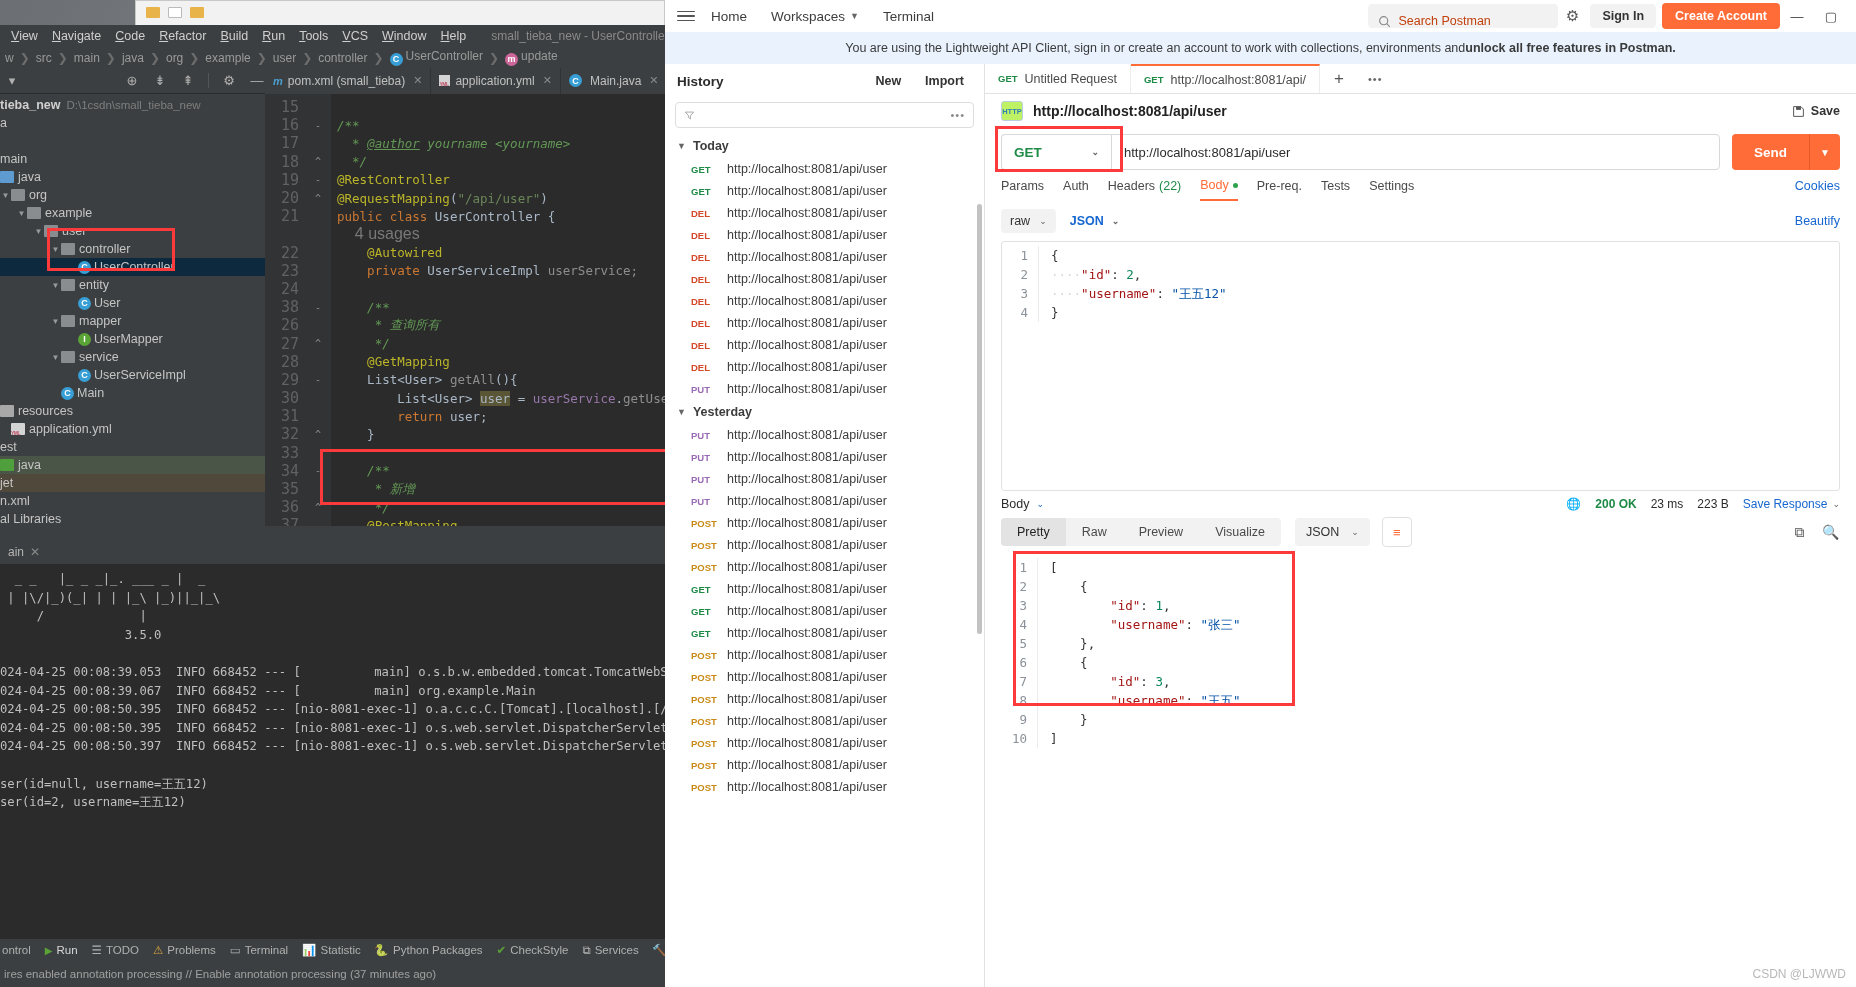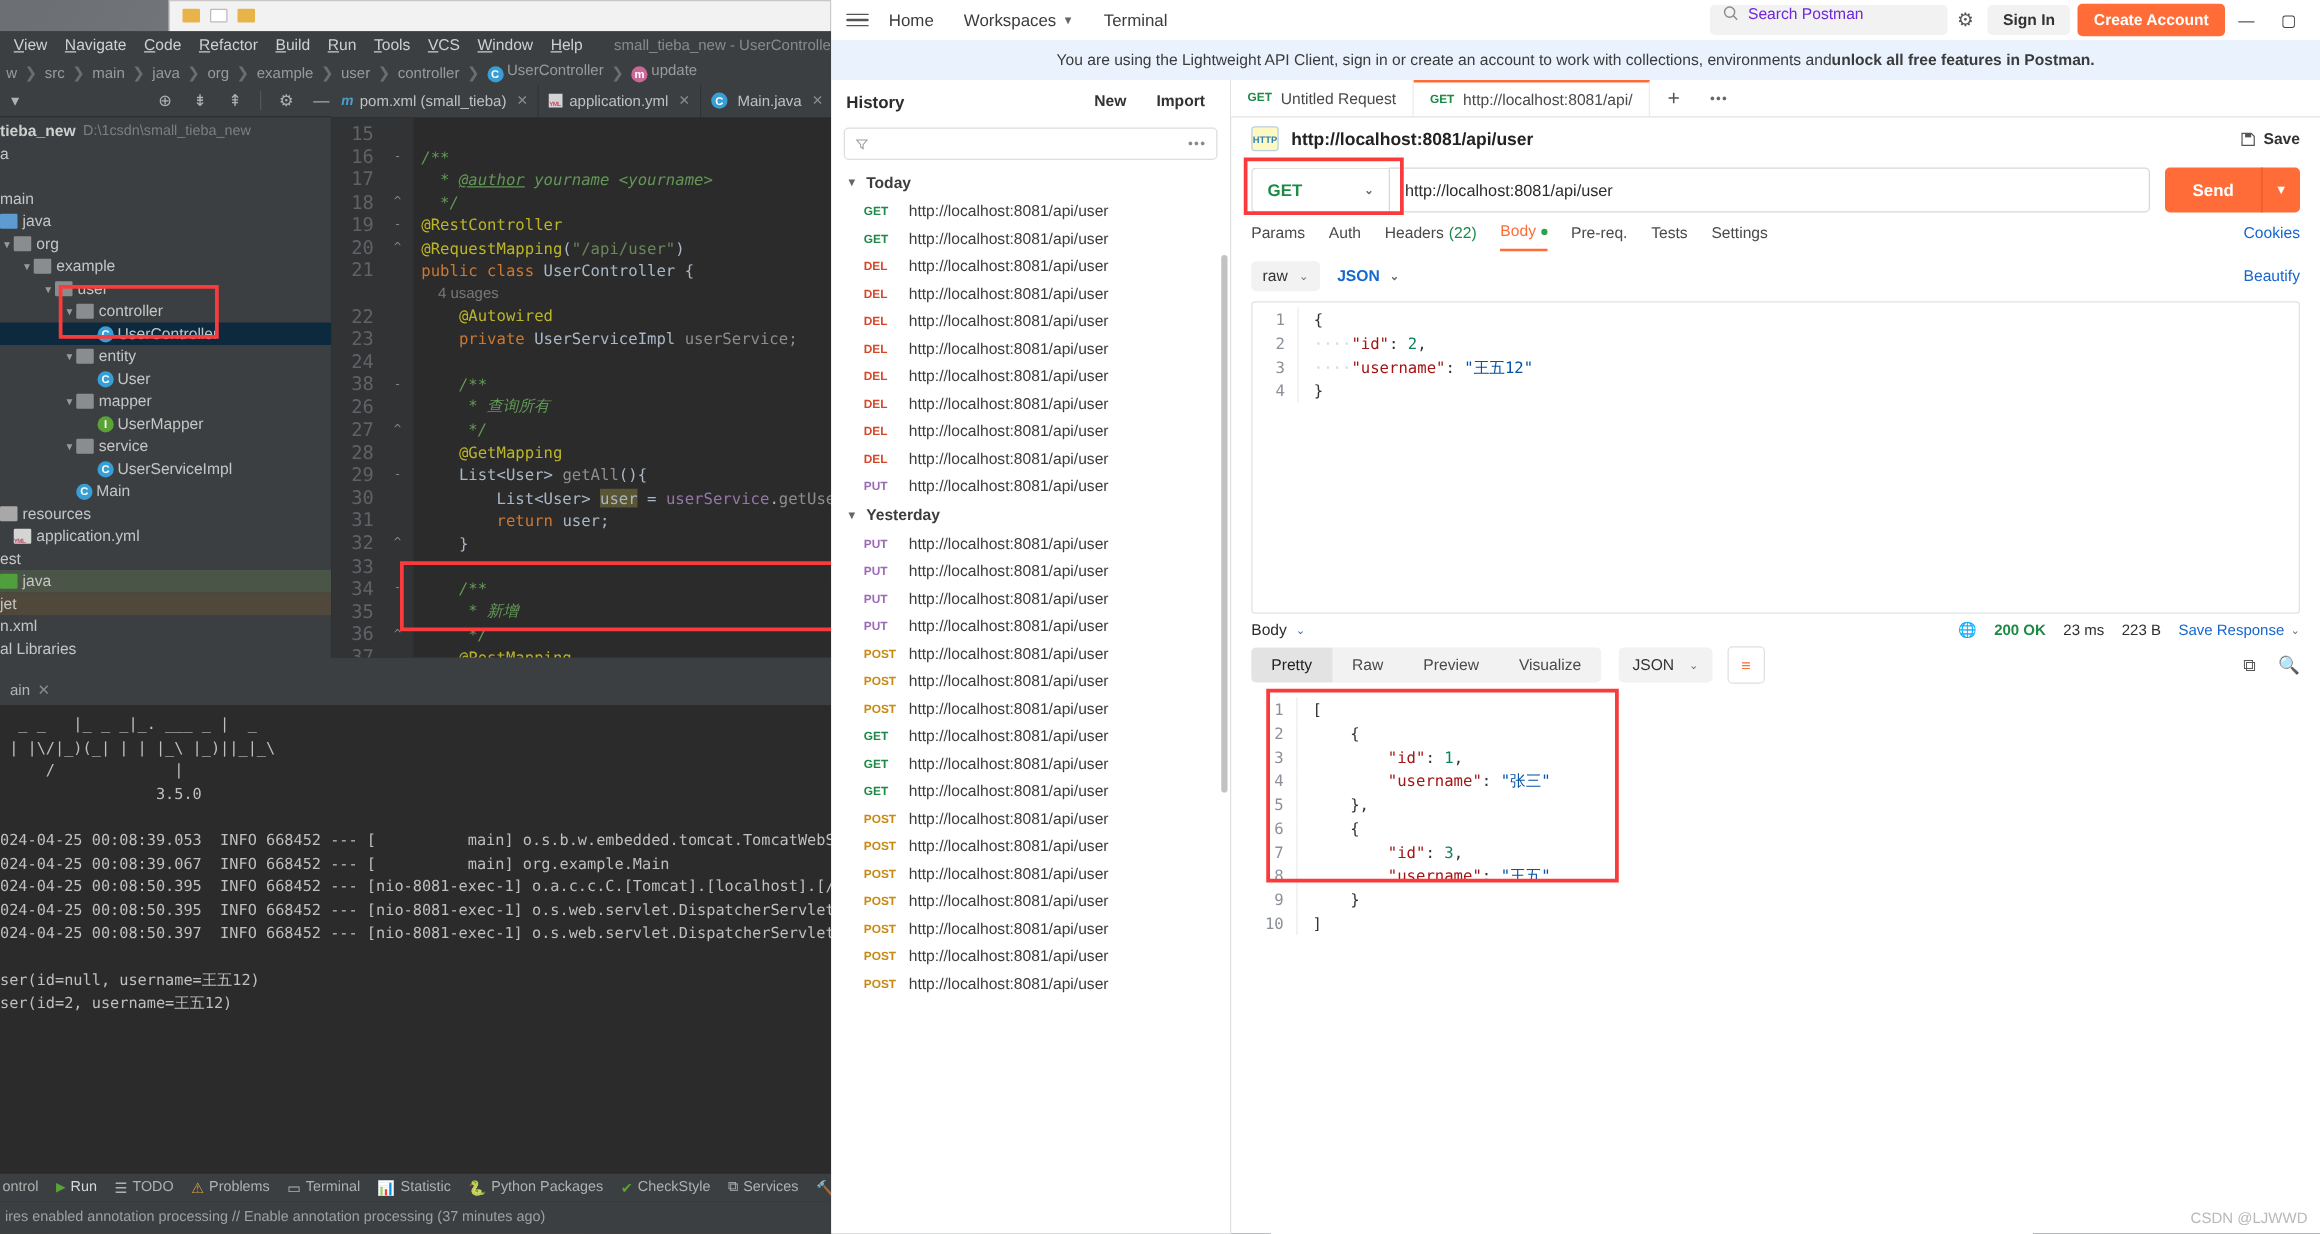--- a/index.html
+++ b/index.html
@@ -59,42 +59,42 @@
 
   .editor{flex:1;background:#2b2b2b;position:relative;overflow:hidden;font-family:"DejaVu Sans Mono", monospace;font-size:12.5px;}
   .gutter-col{position:absolute;left:0;top:0;bottom:0;width:66px;background:#313335;}
   .codeline{height:18.2px;display:flex;align-items:center;white-space:pre;}
   .lnum{width:40px;text-align:right;color:#606366;padding-right:6px;flex:0 0 auto;font-size:15px;}
   .fgut{width:26px;flex:0 0 auto;color:#888;font-size:10px;text-align:center;}
   .ctext{padding-left:6px;color:#a9b7c6;}
   .kw{color:#cc7832;} .anno{color:#bbb529;} .str{color:#6a8759;}
   .cmt{color:#629755;font-style:italic;} .cls{color:#a9b7c6;}
   .fn{color:#8d8d8d;} .fld{color:#9876aa;}
-  .usages{color:#787878;font-size:12px;font-family:"Liberation Sans",sans-serif;}
+  .usages{color:#787878;font-size:16px;font-family:"Liberation Sans",sans-serif;}
   .hl{background:#5a5534;}
 
   .redbox{position:absolute;border:3px solid #fb3b3b;pointer-events:none;}
   #console-area{position:absolute;left:0;top:515px;width:665px;height:447px;background:#2b2b2b;}
   .run-tabbar{height:24px;background:#3c3f41;display:flex;align-items:center;padding-left:2px;font-size:12px;color:#b5b5b5;}
   .run-tabbar .rt{display:flex;align-items:center;gap:6px;padding:0 6px;}
   .console-text{font-family:"DejaVu Sans Mono", monospace;font-size:12.2px;color:#bfbfbf;padding:6px 0 0 0;white-space:pre;line-height:18.6px;}
   #statusbar{position:absolute;left:0;bottom:26px;width:665px;height:22px;background:#3c3f41;display:flex;align-items:center;font-size:11.5px;color:#b0b0b0;gap:14px;padding-left:2px;}
   #statusbar .sb{display:flex;align-items:center;gap:4px;white-space:nowrap;}
   #statusbar .sb.act{color:#d8d8d8;}
   .playtri{color:#5aa336;font-size:10px;}
   #bottomline{position:absolute;left:0;bottom:0;width:665px;height:26px;background:#3c3f41;display:flex;align-items:center;font-size:11.5px;color:#a0a0a0;padding-left:4px;}
 
   
   #postman{position:absolute;left:665px;top:0;width:1191px;height:987px;background:#fff;color:#2c2c2c;font-size:13px;overflow:hidden;}
   .pm-top{height:32px;display:flex;align-items:center;background:#fff;padding:0 8px;gap:0;}
   .hamb{width:26px;height:26px;display:flex;flex-direction:column;justify-content:center;gap:3px;padding:0 4px;}
   .hamb i{display:block;height:1.6px;background:#555;border-radius:1px;}
   .pm-nav{padding:0 12px;font-size:13.5px;color:#3c3c3c;display:flex;align-items:center;gap:5px;white-space:nowrap;}
   .chev{font-size:9px;color:#666;}
-  .pm-search{margin-left:auto;display:flex;align-items:flex-start;gap:7px;background:#f2f2f2;border-radius:4px;height:24px;padding:0 10px;width:190px;color:#6d28d9;font-size:12.5px;}
+  .pm-search{margin-left:auto;display:flex;align-items:flex-end;gap:7px;background:#f2f2f2;border-radius:4px;height:24px;padding:0 10px;width:190px;color:#c2410c;font-size:12.5px;}
   .gear-ic{width:28px;display:flex;align-items:center;justify-content:center;color:#555;font-size:15px;}
   .signin{padding:5px 12px;background:#f2f2f2;border-radius:4px;font-size:12.5px;font-weight:bold;color:#333;margin-left:4px;}
   .createacct{padding:6px 13px;background:#ff6c37;color:#fff;border-radius:4px;font-size:12.5px;font-weight:bold;margin-left:6px;}
   .wctl{width:34px;display:flex;align-items:center;justify-content:center;color:#444;font-size:13px;}
 
   .pm-banner{height:32px;background:#e9f2fd;display:flex;align-items:center;justify-content:center;font-size:12.5px;color:#3b3b3b;}
   .pm-banner b{font-weight:bold;}
 
   .pm-main{display:flex;height:923px;}
   .pm-sidebar{width:320px;border-right:1px solid #e1e1e1;background:#fff;display:flex;flex-direction:column;}
@@ -113,21 +113,21 @@
 
   .pm-content{flex:1;display:flex;flex-direction:column;}
   .req-tabs{height:30px;display:flex;align-items:stretch;border-bottom:1px solid #e1e1e1;background:#fff;}
   .rtab{display:flex;align-items:center;gap:7px;padding:0 13px;font-size:12.5px;color:#4a4a4a;border-right:1px solid #ececec;white-space:nowrap;}
   .rtab.active{border-top:2px solid #ff6c37;}
   .rtab .mm{font-size:9.5px;font-weight:bold;}
   .rtab-plus{display:flex;align-items:center;padding:0 14px;color:#555;font-size:17px;}
   .rtab-dots{display:flex;align-items:center;padding:0 10px;color:#666;letter-spacing:1px;font-size:11px;}
 
   .req-title-row{height:34px;display:flex;align-items:center;padding:0 16px;gap:10px;}
-  .http-badge{width:22px;height:20px;border:1px solid #b9cfe0;border-radius:3px;display:flex;align-items:center;justify-content:center;font-size:7.5px;font-weight:bold;color:#2f7fb5;background:#fef9c3;}
+  .http-badge{width:22px;height:20px;border:1px solid #b9cfe0;border-radius:3px;display:flex;align-items:center;justify-content:center;font-size:7.5px;font-weight:bold;color:#2f7fb5;background:#bef264;}
   .req-title{font-size:14px;font-weight:bold;color:#222;}
   .save-btn{margin-left:auto;display:flex;align-items:center;gap:6px;font-size:12.5px;color:#333;font-weight:bold;}
 
   .urlrow{display:flex;align-items:center;padding:6px 16px 0 16px;gap:0;}
   .method-box{width:110px;height:36px;border:1px solid #d8d8d8;border-right:none;border-radius:4px 0 0 4px;display:flex;align-items:center;justify-content:space-between;padding:0 12px;font-size:13.5px;font-weight:bold;color:#1d8a46;background:#fff;}
   .url-box{flex:1;height:36px;border:1px solid #d8d8d8;border-radius:0 4px 4px 0;display:flex;align-items:center;padding:0 12px;font-size:13px;color:#2c2c2c;background:#fff;}
   .send-btn{margin-left:12px;height:36px;background:#ff6c37;color:#fff;border-radius:4px;display:flex;align-items:center;font-size:13.5px;font-weight:bold;}
   .send-btn .lbl{padding:0 22px;}
   .send-btn .cv{padding:0 10px;border-left:1px solid #e25c2b;height:100%;display:flex;align-items:center;font-size:10px;}
 

